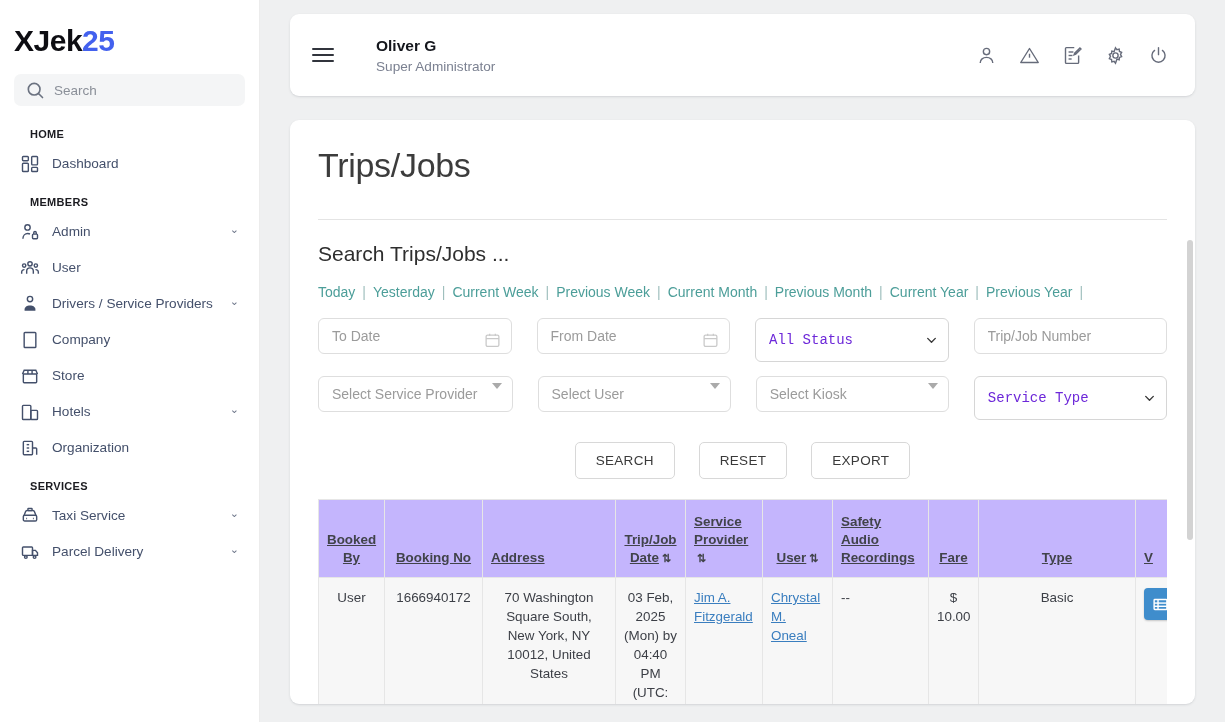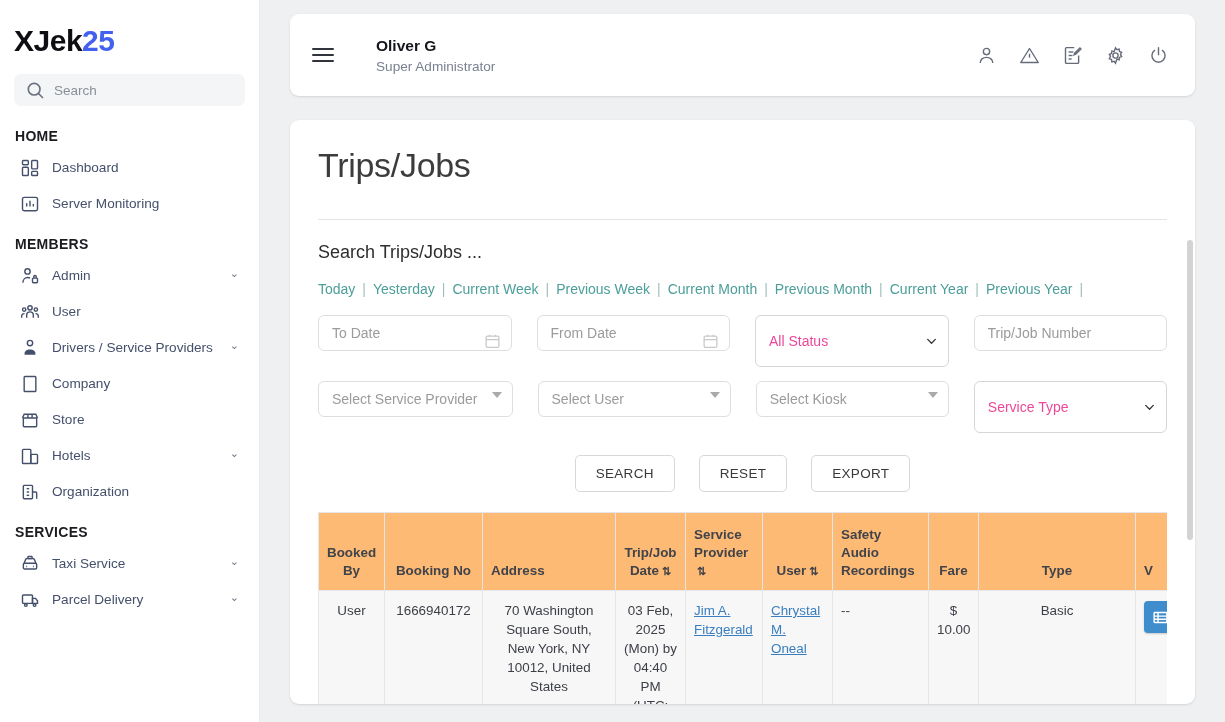--- a/index.html
+++ b/index.html
@@ -26,22 +26,22 @@
     padding: 24px 0 16px 0; color: #0d0d12;
   }
   .logo .accent { color: #4361ee; }
   .search-box {
     display: flex; align-items: center; gap: 9px;
     background: #f4f5f6; border-radius: 7px;
     height: 32px; padding: 0 11px; margin-bottom: 22px;
   }
   .search-box .ph { color: #8a8f98; font-size: 13.5px; }
   .sec-head {
-    font-size: 14px; font-weight: 700; letter-spacing: 0.3px;
-    color: #1b1b20; margin: 14px 0 6px 1px;
+    font-size: 11px; font-weight: 700; letter-spacing: 0.3px;
+    color: #1b1b20; margin: 14px 0 6px 16px;
   }
   .nav-item {
     display: flex; align-items: flex-start; gap: 12px;
     padding: 8px 4px 8px 6px; border-radius: 6px;
     color: #44506b; font-size: 13.6px; cursor: pointer;
     line-height: 1.45;
   }
   .nav-item .label { flex: 1; }
   .nav-item .chev { color: #6b7488; font-size: 11px; margin-right: 2px; }
   .ico { width: 20px; height: 20px; flex: 0 0 20px; display: block; }
@@ -69,35 +69,35 @@
   .topicons { margin-left: auto; display: flex; align-items: center; gap: 22px; }
   .topicons .ti { width: 21px; height: 21px; cursor: pointer; color: #666b7a; }
   .topicons svg { display: block; width: 21px; height: 21px; }
 
   
   .content { padding: 26px 28px 0 28px; height: 584px; overflow: hidden; position: relative; }
   .page-title {
     font-size: 34px; font-weight: 400; color: #3c3c3c;
     padding-bottom: 34px; border-bottom: 1px solid #e4e4e4; letter-spacing: -0.3px;
   }
-  .sub-title { font-size: 18px; color: #2e2e2e; margin: 22px 0 18px 0; }
+  .sub-title { font-size: 21px; color: #2e2e2e; margin: 22px 0 18px 0; }
 
   .quick { font-size: 14px; color: #4c9e99; margin-bottom: 18px; white-space: nowrap; }
   .quick a { color: #4c9e99; text-decoration: none; cursor: pointer; }
   .quick .sep { color: #9fbfbd; margin: 0 7px; }
 
   .frow { display: flex; gap: 25px; margin-bottom: 14px; }
   .fcell { flex: 1; position: relative; }
   .inp {
     width: 100%; height: 36px; border: 1px solid #dedede; border-radius: 6px;
     background: #fff; font-size: 14px; color: #9b9b9b;
     padding: 0 34px 0 13px; display: flex; align-items: center;
     font-family: "Liberation Sans", sans-serif;
   }
-  .inp.sel-native { color: #ec4899; border-color: #d6d6d6; height: 52px; }
+  .inp.sel-native { color: #6d28d9; border-color: #d6d6d6; height: 44px; font-family: Liberation Mono, monospace; }
   .inp .val { flex: 1; overflow: hidden; white-space: nowrap; }
   .r-ico { position: absolute; right: 11px; top: 50%; transform: translateY(-50%); pointer-events: none; }
   .cal { width: 17px; height: 17px; color: #c9c9c9; display: block; }
   .tri {
     width: 0; height: 0; border-left: 5px solid transparent; border-right: 5px solid transparent;
     border-top: 6px solid #aaa;
   }
   .chv { width: 13px; height: 13px; color: #3b3b3b; display: block; }
 
   .btnrow { display: flex; justify-content: center; gap: 24px; margin: 22px 0 20px 0; }
@@ -106,21 +106,21 @@
     padding: 10px 20px; font-size: 13.5px; color: #3a3a3a; cursor: pointer;
     letter-spacing: 0.3px; font-family: "Liberation Sans", sans-serif;
   }
 
   
   .tablewrap { margin-top: 4px; width: 100%; overflow: hidden; }
   table.grid { border-collapse: collapse; table-layout: fixed; width: 1235px; }
   table.grid th {
     border: 1px solid #e6e6e6; font-size: 13.4px; font-weight: 700; color: #41434a;
     padding: 10px 8px; vertical-align: bottom; text-align: center; height: 78px;
-    background: #fdba74; line-height: 1.35;
+    background: #c4b5fd; line-height: 1.35; text-decoration: underline;
   }
   table.grid td {
     border: 1px solid #e6e6e6; font-size: 13.4px; color: #3c3f46;
     padding: 10px 8px; vertical-align: top; text-align: center;
     background: #f7f7f7; line-height: 1.42; height: 140px;
   }
   td.addr { text-align: left; }
   .sortico { display: inline-block; font-size: 11px; margin-left: 3px; color: #41434a; }
   a.cell-link { color: #3a7ebf; text-decoration: underline; cursor: pointer; }
   .view-btn {
@@ -158,31 +158,20 @@
     <div class="nav-item">
       <span class="ico">
         <svg viewBox="0 0 24 24" fill="none" stroke="#44506b" stroke-width="1.7">
             <rect x="3" y="3" width="7" height="5" rx="1"></rect>
             <rect x="3" y="11" width="7" height="10" rx="1"></rect>
             <rect x="14" y="3" width="7" height="10" rx="1"></rect>
             <rect x="14" y="16" width="7" height="5" rx="1"></rect>
           </svg>
       </span>
       <span class="label">Dashboard</span>
-    </div>
-    <div class="nav-item">
-      <span class="ico">
-        <svg viewBox="0 0 24 24" fill="none" stroke="#44506b" stroke-width="1.7">
-            <rect x="3" y="4" width="18" height="16" rx="2"></rect>
-            <line x1="8" y1="15" x2="8" y2="11"></line>
-            <line x1="12" y1="15" x2="12" y2="8"></line>
-            <line x1="16" y1="15" x2="16" y2="12"></line>
-          </svg>
-      </span>
-      <span class="label">Server Monitoring</span>
     </div>
 
     <div class="sec-head">MEMBERS</div>
     <div class="nav-item">
       <span class="ico">
         <svg viewBox="0 0 24 24" fill="none" stroke="#44506b" stroke-width="1.7">
             <circle cx="9" cy="6.5" r="3.2"></circle>
             <path d="M3.5 20c0-3.6 2.6-6.2 5.8-6.2 1 0 1.9.2 2.7.6"></path>
             <rect x="15" y="14.5" width="6" height="5.5" rx="1"></rect>
             <path d="M16.5 14.5v-1.6a1.5 1.5 0 0 1 3 0v1.6"></path>

